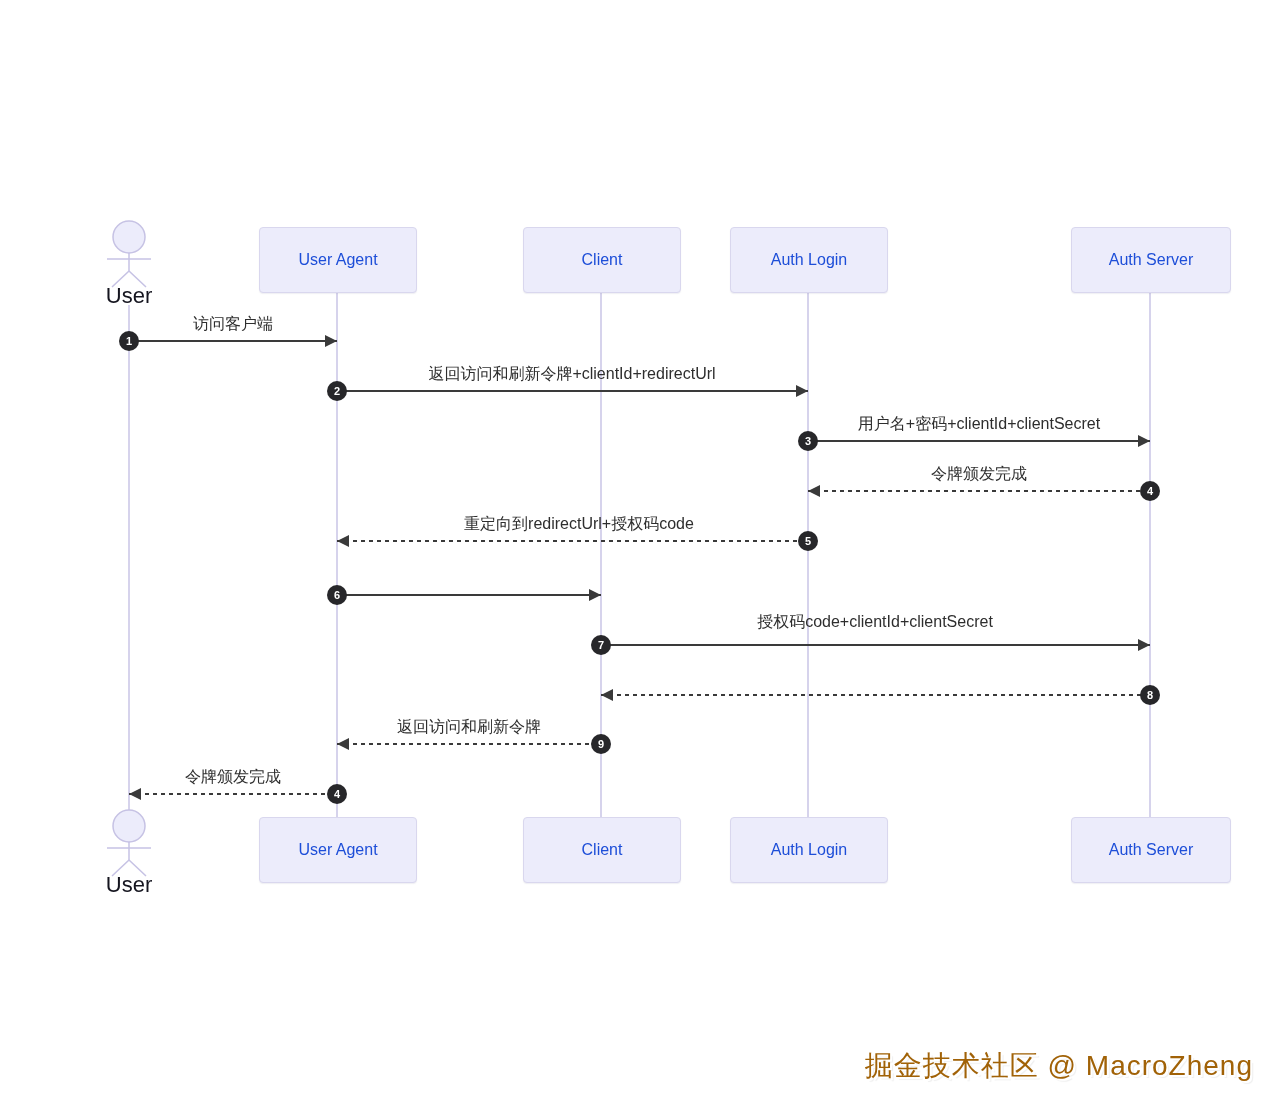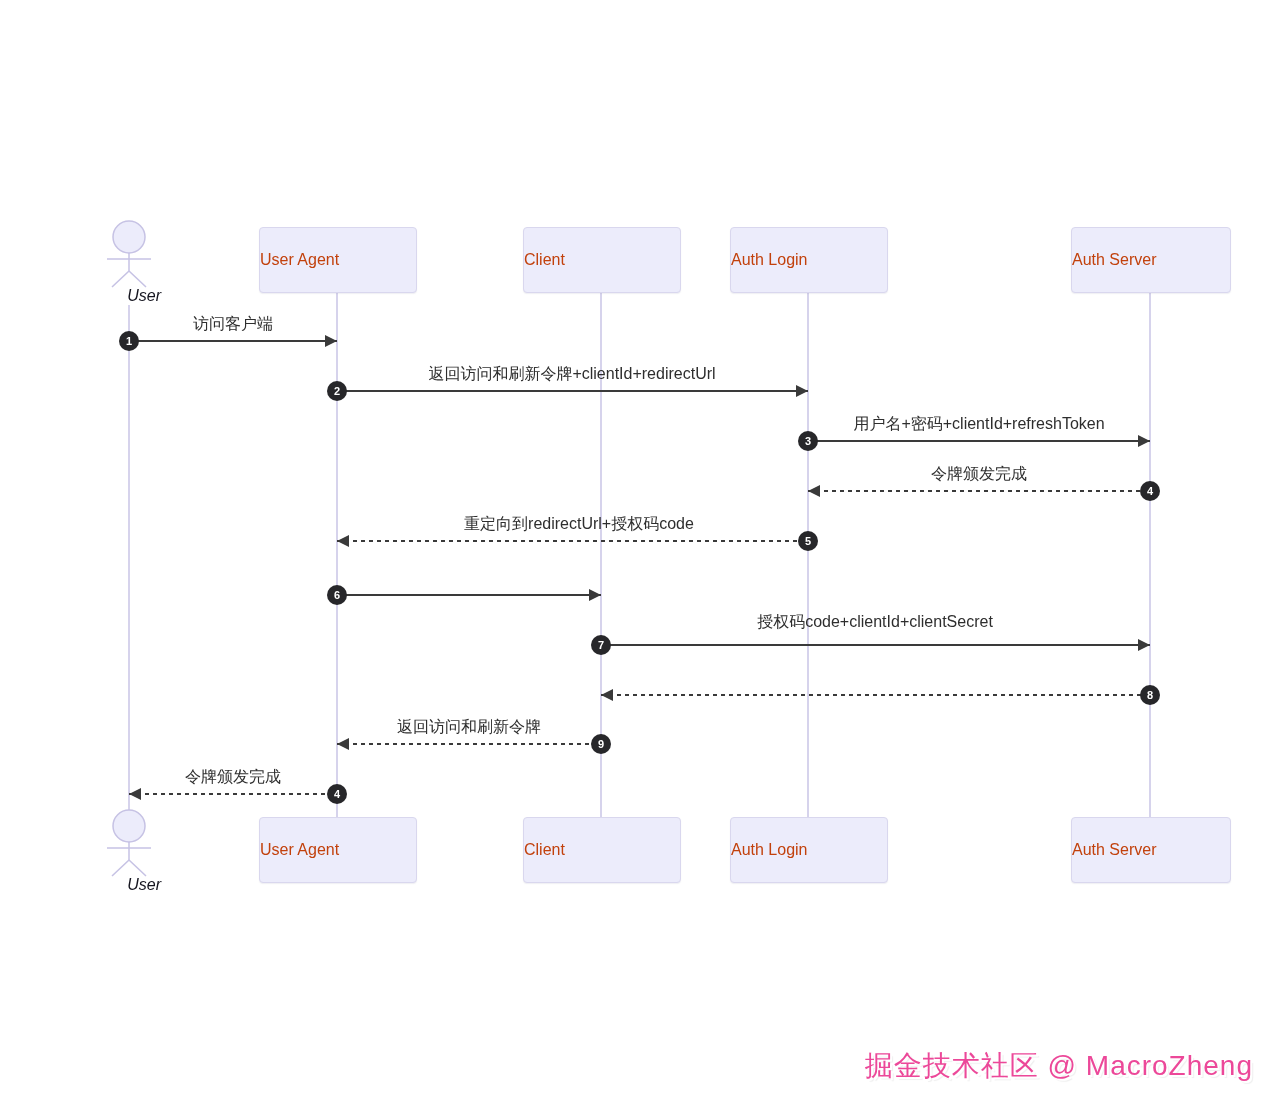--- a/index.html
+++ b/index.html
@@ -4,40 +4,40 @@
 <style>
   html,body { margin:0; padding:0; background:#ffffff; }
   .canvas {
     position:relative; width:1280px; height:1109px; background:#ffffff;
     overflow:hidden; font-family:"Liberation Sans","DejaVu Sans",sans-serif;
   }
   .lifeline { position:absolute; width:2px; background:#d6d3ec; }
   .box {
     position:absolute; width:156px; height:64px; background:#ececfb;
     border:1px solid #d9d7ee; border-radius:4px; box-shadow:0 1px 1px rgba(120,120,160,0.12);
-    display:flex; align-items:center; 
-    font-size:16px; color:#c2410c;
+    display:flex; align-items:center; justify-content:center;
+    font-size:16px; color:#1d4ed8;
   }
   .actor-figure { position:absolute; width:64px; height:70px; }
-  .actor-label { position:absolute; width:64px; text-align:right; font-size:16px; color:#15151f; line-height:16px;font-style:italic; }
+  .actor-label { position:absolute; width:64px; text-align:center; font-size:22px; color:#15151f; line-height:16px; }
   .msg-label { position:absolute; width:500px; text-align:center; font-size:16px; color:#2e2e2e; line-height:20px; }
   .msg-line { position:absolute; height:2px; }
   .msg-line.solid { background:#3a3a3a; }
   .msg-line.dashed { background:repeating-linear-gradient(90deg,#3a3a3a 0 4px,transparent 4px 8px); }
   .arrowhead { position:absolute; width:0; height:0; border-top:6px solid transparent; border-bottom:6px solid transparent; }
   .arrowhead.right { border-left:12px solid #3a3a3a; }
   .arrowhead.left  { border-right:12px solid #3a3a3a; }
   .badge {
     position:absolute; width:20px; height:20px; border-radius:50%;
     background:#27272a; color:#ffffff; font-size:11px; font-weight:bold;
     display:flex; align-items:center; justify-content:center; z-index:2;
   }
   .watermark {
     position:absolute; right:27px; bottom:24px; font-size:28px; letter-spacing:1px;
-    color:#ec4899; text-shadow:2px 2px 0 #ffffff, 3px 3px 1px #efefef;
+    color:#a16207; text-shadow:2px 2px 0 #ffffff, 3px 3px 1px #efefef;
   }
 </style>
 </head>
 <body>
 
 <div class="canvas">
 
   <div class="lifeline" style="left:128px; top:305px; height:505px;"></div>
   <div class="lifeline" style="left:336px; top:291px; height:526px;"></div>
   <div class="lifeline" style="left:600px; top:291px; height:526px;"></div>
@@ -69,21 +69,21 @@
   <div class="msg-label" style="left:-17px; top:314px;">访问客户端</div>
   <div class="msg-line solid" style="left:129px; top:340px; width:208px;"></div>
   <div class="arrowhead right" style="left:325px; top:335px;"></div>
   <div class="badge" style="left:119px; top:331px;">1</div>
 
   <div class="msg-label" style="left:322px; top:364px;">返回访问和刷新令牌+clientId+redirectUrl</div>
   <div class="msg-line solid" style="left:337px; top:390px; width:471px;"></div>
   <div class="arrowhead right" style="left:796px; top:385px;"></div>
   <div class="badge" style="left:327px; top:381px;">2</div>
 
-  <div class="msg-label" style="left:729px; top:414px;">用户名+密码+clientId+refreshToken</div>
+  <div class="msg-label" style="left:729px; top:414px;">用户名+密码+clientId+clientSecret</div>
   <div class="msg-line solid" style="left:808px; top:440px; width:342px;"></div>
   <div class="arrowhead right" style="left:1138px; top:435px;"></div>
   <div class="badge" style="left:798px; top:431px;">3</div>
 
   <div class="msg-label" style="left:729px; top:464px;">令牌颁发完成</div>
   <div class="msg-line dashed" style="left:808px; top:490px; width:342px;"></div>
   <div class="arrowhead left" style="left:808px; top:485px;"></div>
   <div class="badge" style="left:1140px; top:481px;">4</div>
 
   <div class="msg-label" style="left:329px; top:514px;">重定向到redirectUrl+授权码code</div>

